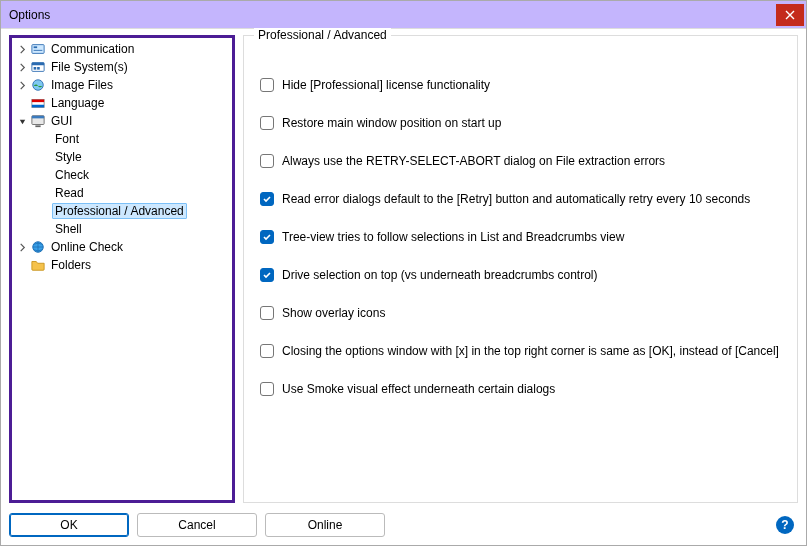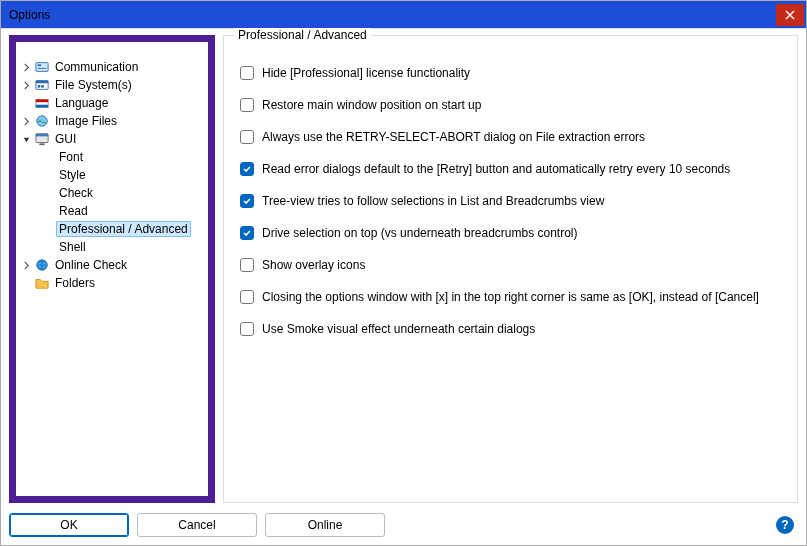--- a/index.html
+++ b/index.html
@@ -11,21 +11,21 @@
     background: #fff;
     width: 807px;
     height: 546px;
     overflow: hidden;
     border: 1px solid #aaa;
     display: flex;
     flex-direction: column;
   }
   .titlebar {
     height: 28px;
-    background: #1d4ed8;
+    background: #c4b5fd;
     display: flex;
     align-items: center;
     justify-content: space-between;
     padding-left: 8px;
     border-bottom: 1px solid #ddd;
   }
   .titlebar-title { font-size: 12px; }
   .close-btn {
     width: 28px; height: 22px;
     background: #c42b1c;
@@ -34,25 +34,25 @@
   }
   .close-btn svg { width: 10px; height: 10px; }
   .main {
     flex: 1;
     display: flex;
     padding: 6px 8px 4px 8px;
     gap: 8px;
     min-height: 0;
   }
   .tree {
-    width: 206px;
-    border: 7px solid #4c1d95;
+    width: 226px;
+    border: 3px solid #4c1d95;
     background: #fff;
     overflow: auto;
-    padding: 16px 0;
+    padding: 2px 0;
   }
   .tree-row {
     display: flex;
     align-items: center;
     height: 18px;
     padding-left: 4px;
     gap: 2px;
     white-space: nowrap;
   }
   .tree-row.child { padding-left: 38px; }
@@ -95,21 +95,21 @@
     top: -8px;
     left: 10px;
     background: #fff;
     padding: 0 4px;
     font-size: 12px;
   }
   .check-row {
     display: flex;
     align-items: center;
     gap: 8px;
-    margin: 12px 0 18px 0;
+    margin: 24px 0 18px 0;
   }
   .check-row:last-child { margin-bottom: 8px; }
   .chk {
     width: 14px; height: 14px;
     border: 1px solid #767676;
     border-radius: 3px;
     display: inline-flex;
     align-items: center;
     justify-content: center;
     flex-shrink: 0;
@@ -194,43 +194,43 @@
           <svg width="14" height="14" viewBox="0 0 16 16">
             <rect x="1" y="3" width="14" height="10" rx="1" fill="#fff" stroke="#2a6ab0"></rect>
             <rect x="1" y="3" width="14" height="3" fill="#2a6ab0"></rect>
             <rect x="3" y="8" width="3" height="3" fill="#2a6ab0"></rect>
             <rect x="7" y="8" width="3" height="3" fill="#2a6ab0"></rect>
           </svg>
         </span>
         <span class="tree-label">File System(s)</span>
       </div>
       <div class="tree-row">
+        <span class="expander">
+          <svg width="9" height="9" viewBox="0 0 10 10">
+            <path d="M3 1 L7 5 L3 9" fill="none" stroke="#555" stroke-width="1.3"></path>
+          </svg>
+        </span>
+        <span class="tree-icon">
+          <svg width="14" height="14" viewBox="0 0 16 16">
+            <circle cx="8" cy="8" r="6" fill="#7ec8f0" stroke="#2a6ab0"></circle>
+            <path d="M3 9 Q6 6 8 9 T13 9" fill="#2a9a3a"></path>
+          </svg>
+        </span>
+        <span class="tree-label">Image Files</span>
+      </div>
+      <div class="tree-row">
         <span class="expander blank"></span>
         <span class="tree-icon">
           <svg width="14" height="14" viewBox="0 0 16 16">
             <rect x="1" y="4" width="14" height="9" fill="#fff" stroke="#888"></rect>
             <rect x="1" y="4" width="14" height="3" fill="#d00"></rect>
             <rect x="1" y="10" width="14" height="3" fill="#06c"></rect>
           </svg>
         </span>
         <span class="tree-label">Language</span>
-      </div>
-      <div class="tree-row">
-        <span class="expander">
-          <svg width="9" height="9" viewBox="0 0 10 10">
-            <path d="M3 1 L7 5 L3 9" fill="none" stroke="#555" stroke-width="1.3"></path>
-          </svg>
-        </span>
-        <span class="tree-icon">
-          <svg width="14" height="14" viewBox="0 0 16 16">
-            <circle cx="8" cy="8" r="6" fill="#7ec8f0" stroke="#2a6ab0"></circle>
-            <path d="M3 9 Q6 6 8 9 T13 9" fill="#2a9a3a"></path>
-          </svg>
-        </span>
-        <span class="tree-label">Image Files</span>
       </div>
       <div class="tree-row">
         <span class="expander">
           <svg width="9" height="9" viewBox="0 0 10 10">
             <path d="M2 3 L8 3 L5 8 Z" fill="#333"></path>
           </svg>
         </span>
         <span class="tree-icon">
           <svg width="14" height="14" viewBox="0 0 16 16">
             <rect x="1" y="2" width="14" height="10" rx="1" fill="#e8e8e8" stroke="#666"></rect>

